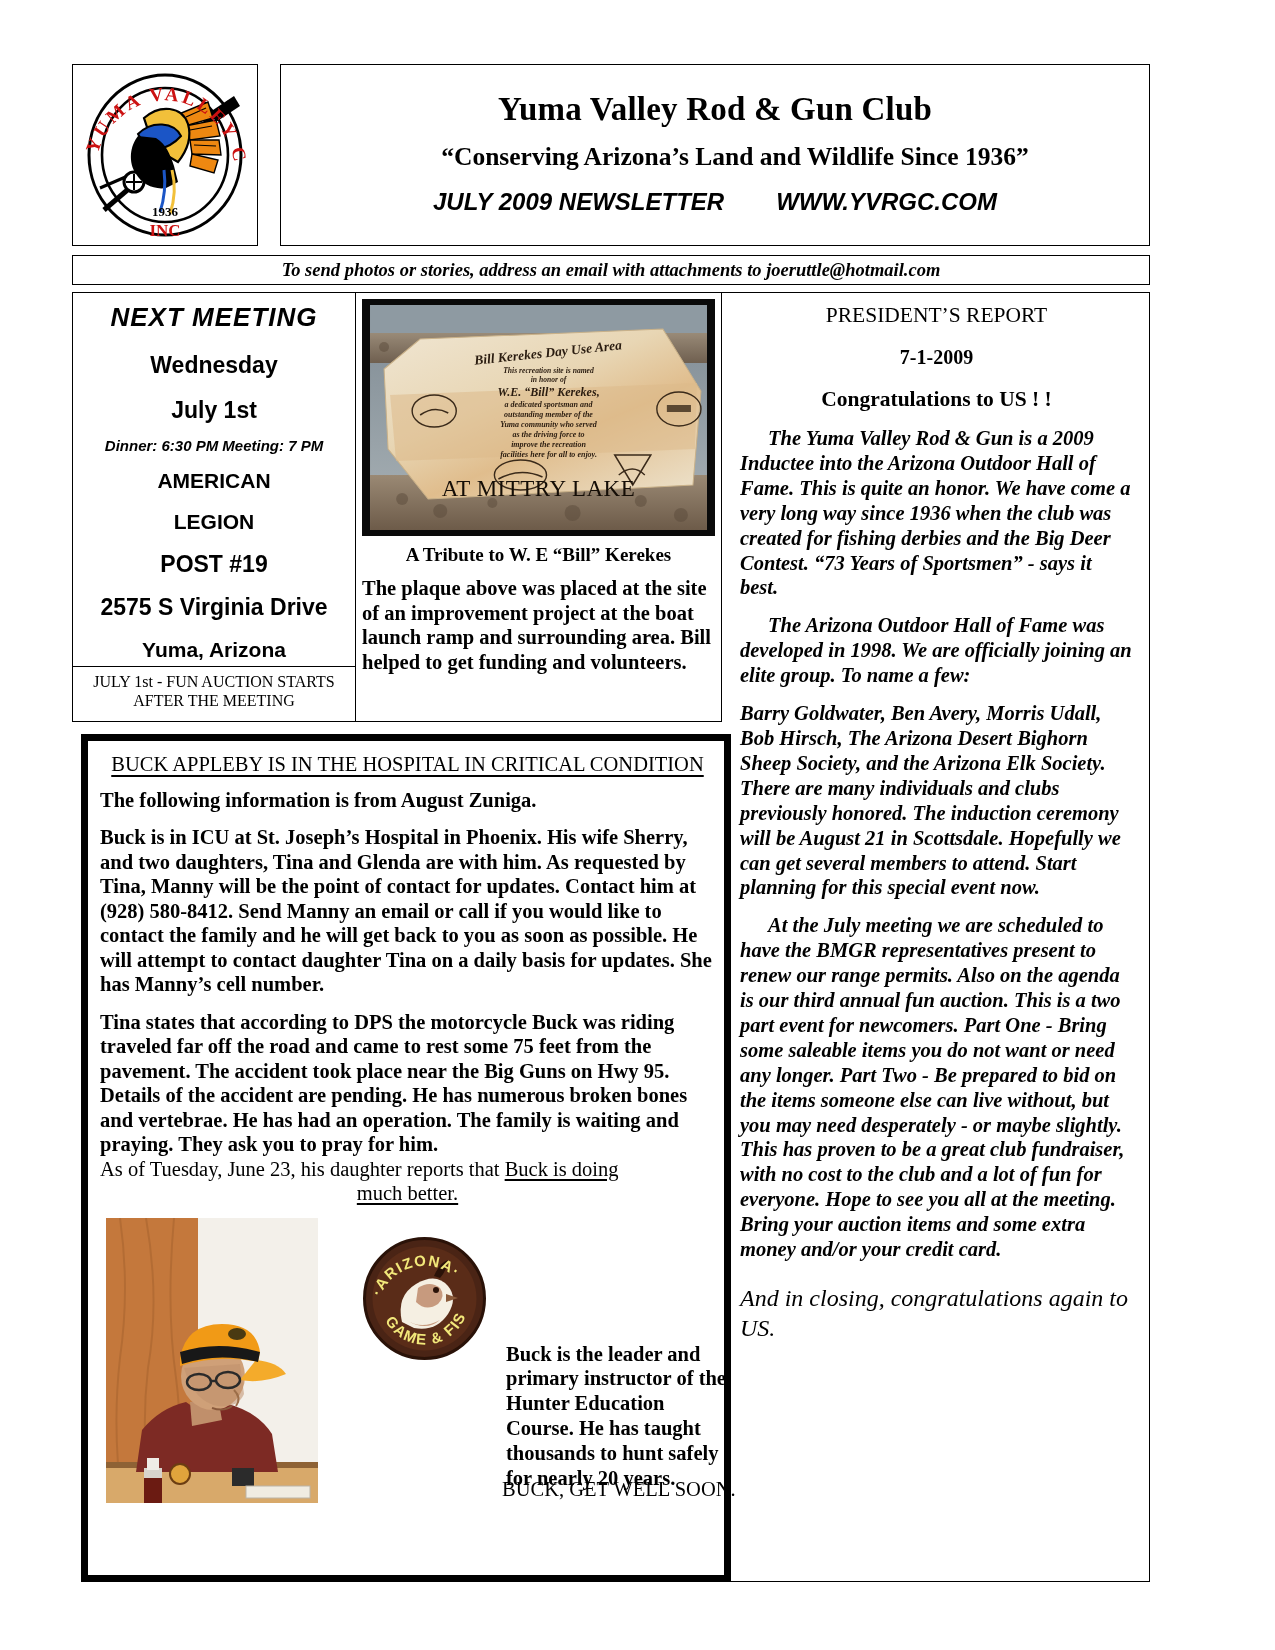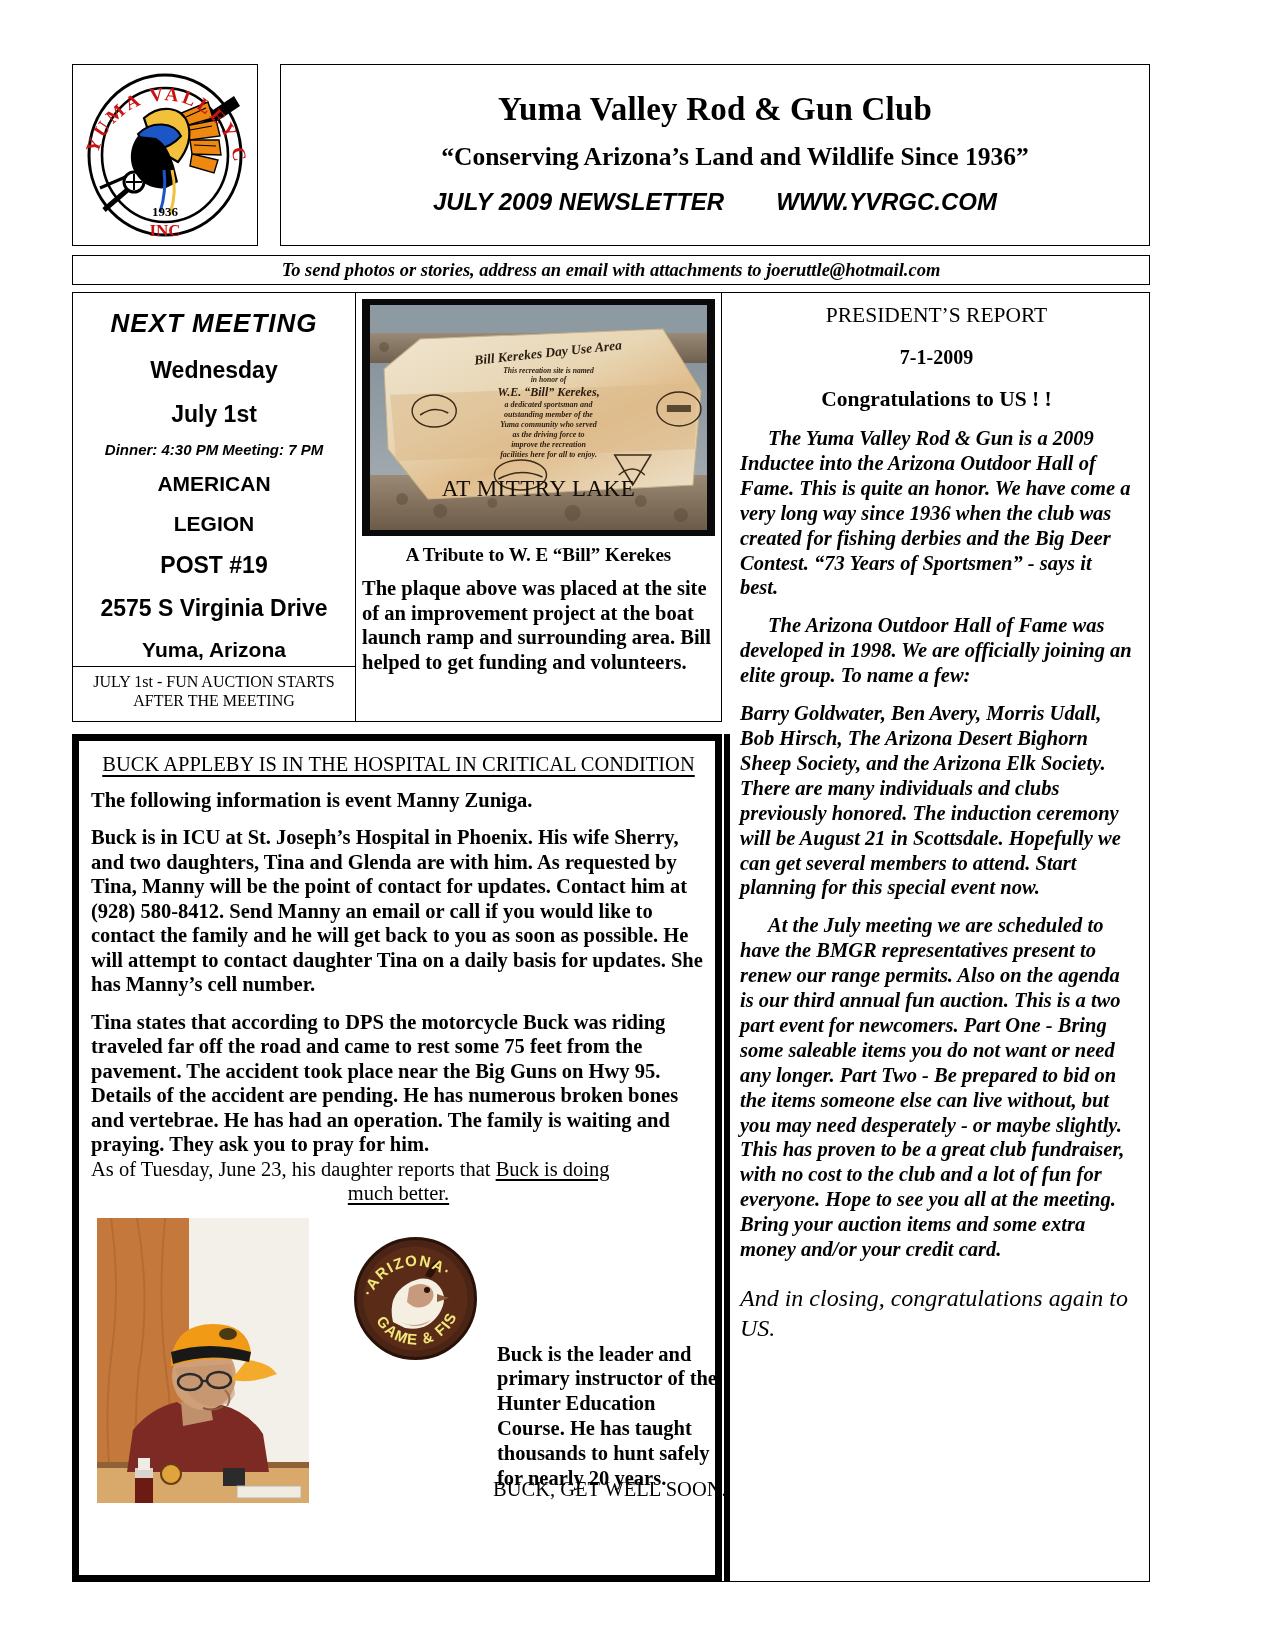--- a/index.html
+++ b/index.html
@@ -72,21 +72,21 @@
     display:flex;
   }
   .meeting-col {
     width:283px; flex:0 0 283px;
     border-right:1.2px solid #000;
     display:flex; flex-direction:column;
   }
   .meeting-main {
     flex:1 1 auto; padding:9px 4px 4px;
     display:flex; flex-direction:column; align-items:center;
-    justify-content:flex-end;
+    justify-content:space-between;
   }
   .mm-l1 { font-family:"Liberation Sans", sans-serif; font-weight:bold; font-style:italic;
            font-size:26px; letter-spacing:1px; margin-bottom:18px; }
   .mm-l2 { font-family:"Liberation Sans", sans-serif; font-weight:bold; font-size:23px; margin-bottom:17px; }
   .mm-l3 { font-family:"Liberation Sans", sans-serif; font-weight:bold; font-size:23px; margin-bottom:13px; }
   .mm-l4 { font-family:"Liberation Sans", sans-serif; font-weight:bold; font-style:italic;
            font-size:15px; margin-bottom:14px; }
   .mm-l5, .mm-l6 { font-family:"Liberation Sans", sans-serif; font-weight:bold; font-size:21px; margin-bottom:16px; }
   .mm-l7 { font-family:"Liberation Sans", sans-serif; font-weight:bold; font-size:23px; margin-bottom:16px; }
   .mm-l8 { font-family:"Liberation Sans", sans-serif; font-weight:bold; font-size:23px; margin-bottom:16px; }
@@ -115,21 +115,21 @@
   }
   .mittry-label {
     position:absolute; left:50%; transform:translateX(-50%);
     bottom:34px; font-family:"Liberation Serif", serif;
     font-size:23px; color:#140d06; letter-spacing:0.5px;
     white-space:nowrap;
   }
 
   
   .buckbox {
-    position:absolute; left:0; top:442px; width:650px; height:848px;
+    position:absolute; left:9px; top:442px; width:650px; height:848px;
     border:7px solid #000; background:#fff;
     padding:10px 9px 6px 12px;
   }
   .buck-head {
     text-align:center; font-family:"Liberation Serif", serif;
     font-size:20.5px; text-decoration:underline;
     text-underline-offset:4px; margin:2px 0 12px;
   }
   .buck-p {
     font-family:"Liberation Serif", serif; font-weight:bold;
@@ -254,21 +254,21 @@
 
   <div class="content">
 
     <div class="topbox">
 
       <div class="meeting-col">
         <div class="meeting-main">
           <div class="mm-l1">NEXT  MEETING</div>
           <div class="mm-l2">Wednesday</div>
           <div class="mm-l3">July 1st</div>
-          <div class="mm-l4">Dinner:  4:30 PM  Meeting: 7 PM</div>
+          <div class="mm-l4">Dinner:  6:30 PM  Meeting: 7 PM</div>
           <div class="mm-l5">AMERICAN</div>
           <div class="mm-l6">LEGION</div>
           <div class="mm-l7">POST #19</div>
           <div class="mm-l8">2575 S Virginia Drive</div>
           <div class="mm-l9">Yuma, Arizona</div>
         </div>
         <div class="auction-note">JULY 1st - FUN AUCTION STARTS AFTER THE MEETING</div>
       </div>
 
       <div class="plaque-col">
@@ -334,21 +334,21 @@
           </svg>
           <div class="mittry-label">AT MITTRY LAKE</div>
         </div>
         <div class="plaque-caption">A Tribute to W. E “Bill” Kerekes</div>
         <div class="plaque-body">The plaque above was placed at the site of an improvement project at the boat launch ramp and surrounding area.  Bill helped to get funding and volunteers.</div>
       </div>
     </div>
 
     <div class="buckbox">
       <div class="buck-head">BUCK APPLEBY IS IN THE HOSPITAL IN CRITICAL CONDITION</div>
-      <p class="buck-p">The following information is event Manny Zuniga.</p>
+      <p class="buck-p">The following information is from August Zuniga.</p>
       <p class="buck-p">Buck is in ICU at St. Joseph’s Hospital in Phoenix.  His wife Sherry, and two daughters, Tina and Glenda are with him.  As requested by Tina, Manny will be the point of contact for updates.  Contact him at (928) 580-8412.  Send Manny an email or call if you would like to contact the family and he will get back to you as soon as possible.  He will attempt to contact daughter Tina on a daily basis for updates.  She has Manny’s cell number.</p>
       <p class="buck-p tight">Tina states that according to DPS the motorcycle Buck was riding traveled  far off the road and came to rest some 75 feet from the pavement.  The accident took place near the Big Guns on Hwy 95.  Details of the accident are pending.  He has numerous broken bones and vertebrae. He has had an operation.  The family is waiting and praying.  They ask you to pray for him.</p>
       <div class="buck-last">
         <span>As of Tuesday, June 23, his daughter reports that </span><span class="u">Buck is doing</span>
         <span class="centerline u">much better.</span>
       </div>
 
       <div class="buck-media">
         <div class="buck-photo">
           <svg width="212" height="285" viewBox="0 0 212 285">

